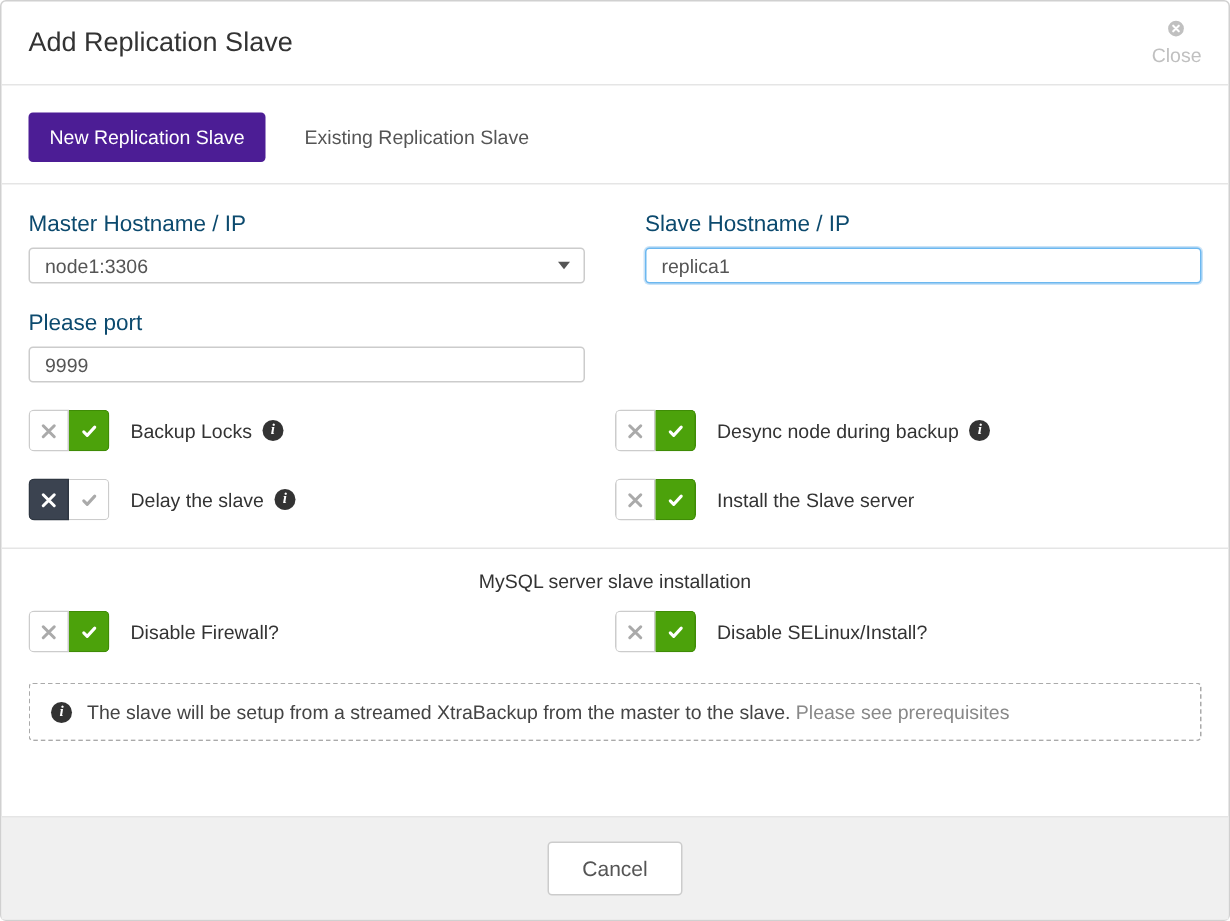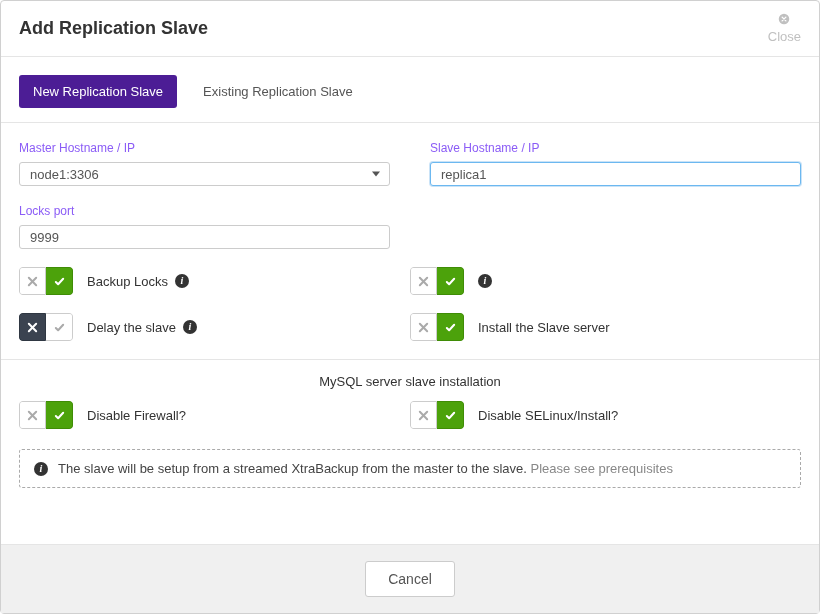--- a/index.html
+++ b/index.html
@@ -22,21 +22,21 @@
   }
   .modal-header {
     padding: 12px 18px 12px 18px;
     border-bottom: 1px solid #e5e5e5;
     display: flex;
     align-items: center;
     justify-content: space-between;
   }
   .modal-title {
     font-size: 18px;
-    font-weight: 700;
+    font-weight: 400;
     color: #333;
   }
   .close-btn {
     color: #c0c0c0;
     font-size: 13px;
     cursor: pointer;
     display: flex;
     align-items: center;
     gap: 4px;
     flex-direction: column;
@@ -72,22 +72,22 @@
     border-top: 1px solid #e5e5e5;
     margin: 0 -18px 18px -18px;
   }
   .row {
     display: flex;
     gap: 40px;
     margin-bottom: 18px;
   }
   .col { flex: 1; }
   .field-label {
-    font-size: 12px;
-    color: #8b5cf6;
+    font-size: 15px;
+    color: #0c4a6e;
     margin-bottom: 7px;
     display: block;
   }
   .text-input, .select-input {
     width: 100%;
     height: 24px;
     border: 1px solid #ccc;
     border-radius: 3px;
     padding: 0 10px;
     font-size: 13px;
@@ -275,21 +275,21 @@
         </div>
       </div>
       <div class="col">
         <label class="field-label">Slave Hostname / IP</label>
         <input class="text-input focused" value="replica1" style="">
       </div>
     </div>
 
     <div class="row netcat-row">
       <div class="col">
-        <label class="field-label">Locks port</label>
+        <label class="field-label">Please port</label>
         <input class="text-input" value="9999" style="">
       </div>
       <div class="col"></div>
     </div>
 
     <div class="toggle-grid">
 
       <div class="toggle-item">
         <div class="toggle-pair">
           <div class="toggle-btn toggle-off">
@@ -316,20 +316,21 @@
                 <path d="M2 2 L10 10 M10 2 L2 10" stroke="currentColor" stroke-width="2.2" stroke-linecap="round"></path>
               </svg>
           </div>
           <div class="toggle-btn toggle-on">
             <svg viewBox="0 0 12 12">
                 <path d="M2 6.5 L4.5 9 L10 3" stroke="currentColor" stroke-width="2.2" fill="none" stroke-linecap="round" stroke-linejoin="round"></path>
               </svg>
           </div>
         </div>
         <div class="toggle-label">
+          <span>Desync node during backup</span>
           <span class="info-icon">i</span>
         </div>
       </div>
 
       <div class="toggle-item">
         <div class="toggle-pair">
           <div class="toggle-btn toggle-off selected">
             <svg viewBox="0 0 12 12">
                 <path d="M2 2 L10 10 M10 2 L2 10" stroke="currentColor" stroke-width="2.2" stroke-linecap="round"></path>
               </svg>

